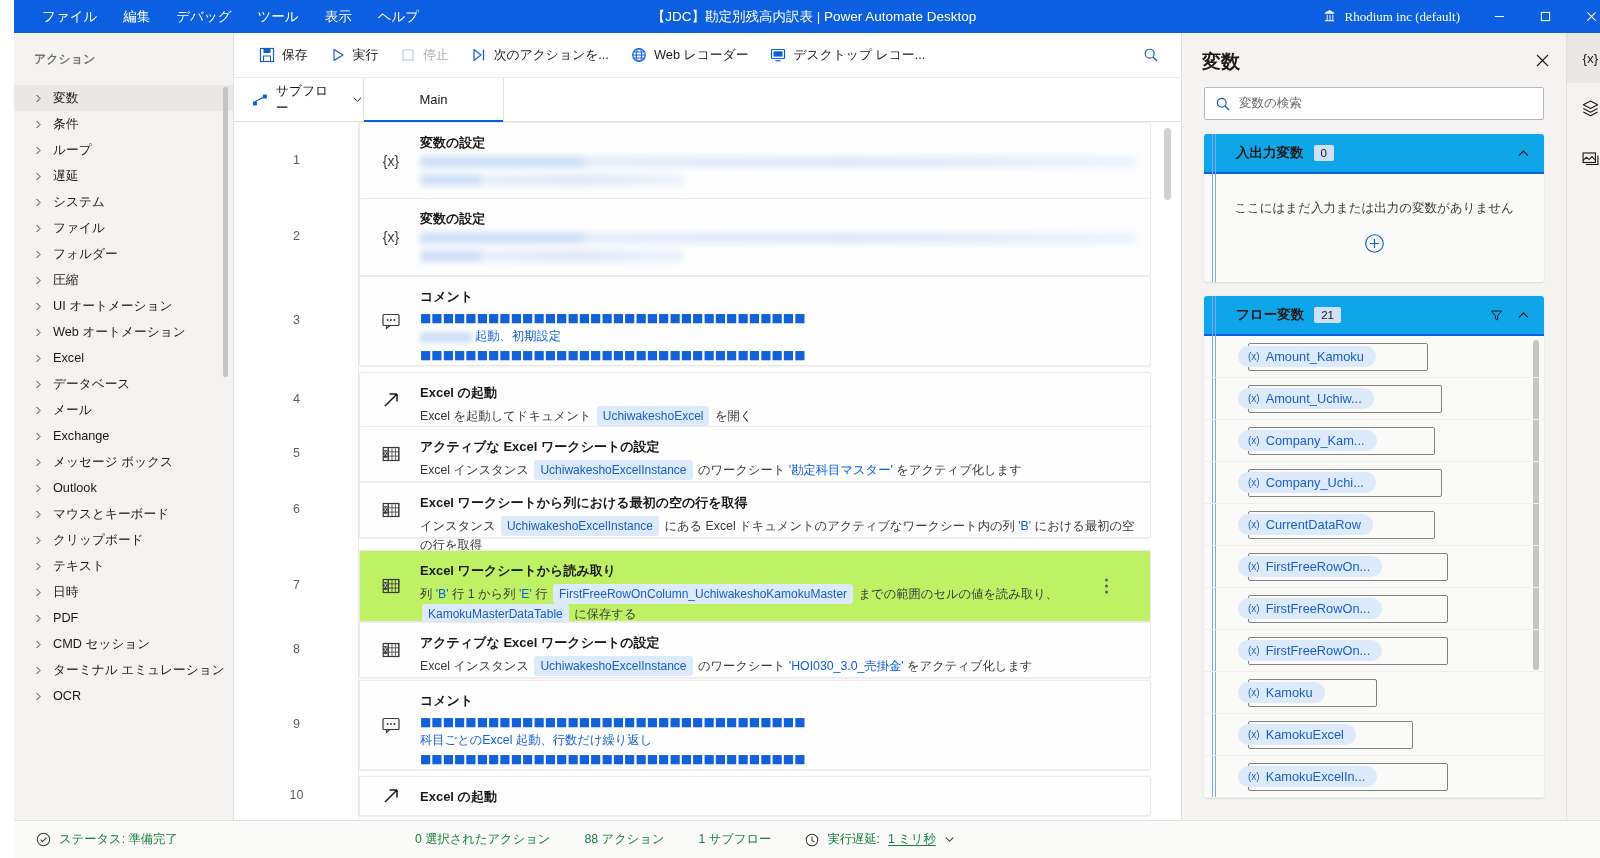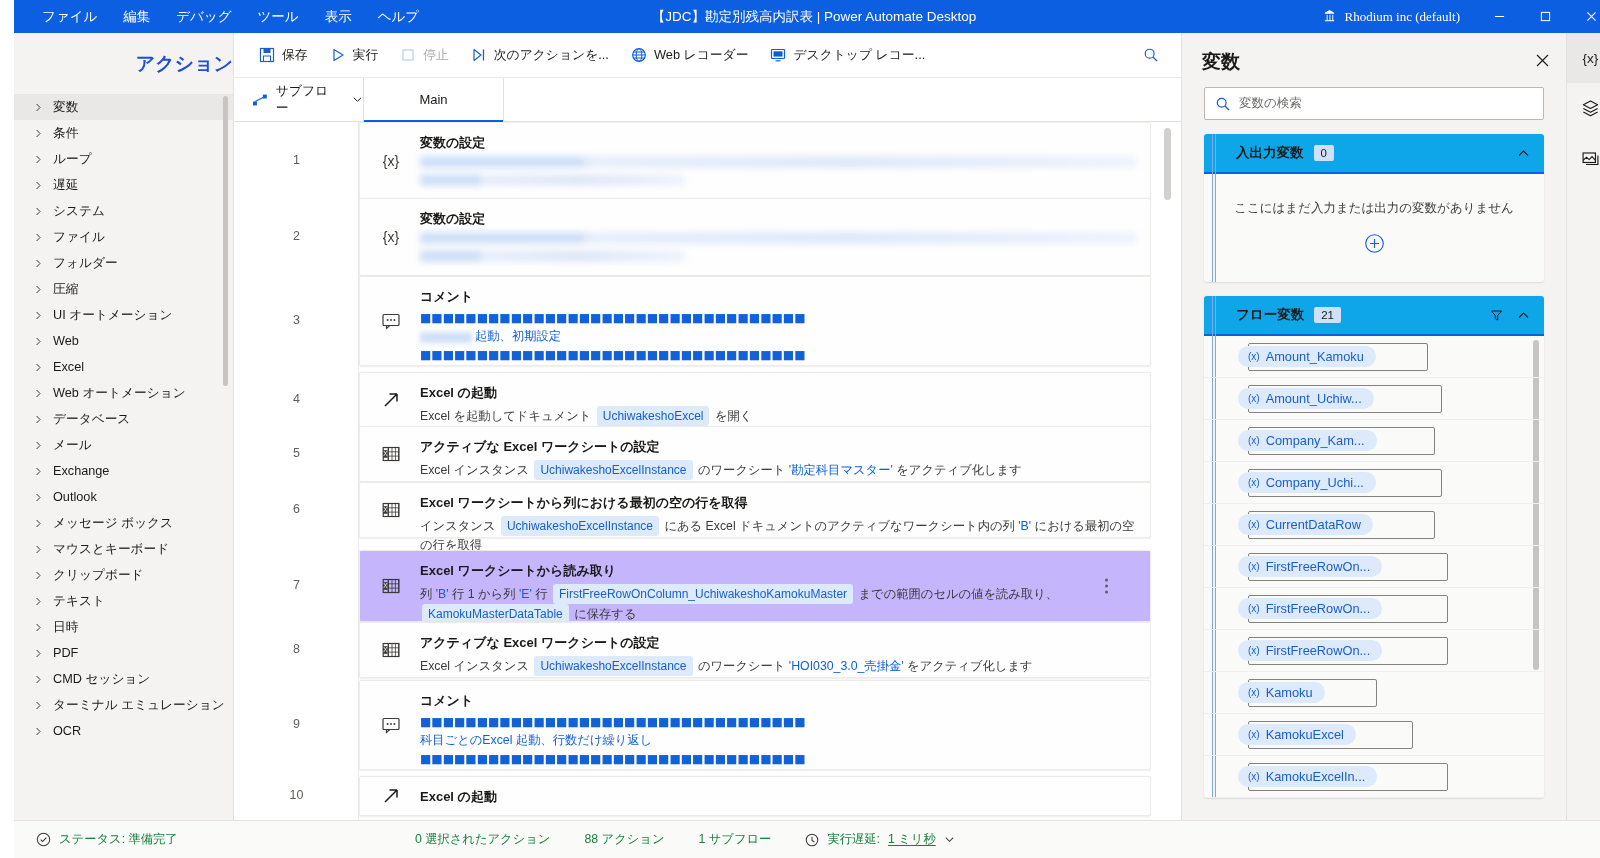--- a/index.html
+++ b/index.html
@@ -28,21 +28,21 @@
   .wbtn svg { width: 11px; height: 11px; }
 
   
   .body { flex: 1; display: flex; min-height: 0; }
 
   
   .actions-panel {
     width: 220px; flex: 0 0 220px; background: #f4f3f2;
     border-right: 1px solid #e2e1df; display: flex; flex-direction: column; min-height: 0;
   }
-  .actions-title { font-size: 19px; font-weight: 600; color: #1d4ed8; padding: 18px 0 14px 20px; text-align: right; }
+  .actions-title { font-size: 12px; font-weight: 600; color: #737373; padding: 18px 0 14px 20px; }
   .search-wrap { padding: 0 16px 12px 18px; }
   .search-box {
     height: 32px; background: #fff; border: 1px solid #b9b8b6; border-radius: 2px;
     display: flex; align-items: center; padding: 0 8px; gap: 7px;
   }
   .search-box svg { width: 15px; height: 15px; flex: 0 0 15px; }
   .search-box .ph { font-size: 12.5px; color: #6b6a68; }
   .actions-list { flex: 1; overflow: hidden; position: relative; padding-top: 3px; }
   .act-item {
     height: 26px; display: flex; align-items: center; gap: 10px;
@@ -93,21 +93,21 @@
   .flow-list { flex: 1; position: relative; min-width: 0; padding-right: 30px; }
   .flow-scroll { position: absolute; right: 10px; top: 6px; width: 7px; height: 72px; background: #d2d0ce; border-radius: 4px; }
 
   .row { position: absolute; left: 0; right: 30px; display: flex; }
   .rownum { position: absolute; width: 125px; text-align: center; font-size: 12.5px; color: #605e5c; }
   .card {
     background: #fefefe; border: 1px solid #eeecea; border-radius: 2px;
     display: flex; width: 100%; padding: 11px 14px 11px 18px; gap: 16px;
     box-shadow: 0 0.6px 1.4px rgba(0,0,0,0.07);
   }
-  .card.sel { background: #c4b5fd; }
+  .card.sel { background: #bef264; }
   .card-icon { width: 26px; flex: 0 0 26px; display: flex; align-items: center; justify-content: center; }
   .card-icon svg { width: 20px; height: 20px; }
   .card-icon .xg { font-size: 14px; color: #3b3a39; font-family: "Liberation Sans", sans-serif; }
   .card-body { flex: 1; min-width: 0; }
   .card-title { font-size: 13px; font-weight: 600; color: #1b1a19; margin-bottom: 4px; }
   .card-desc { font-size: 12.3px; color: #3b3a39; line-height: 1.5; }
   .chip {
     display: inline-block; background: #dceafc; color: #1a5fc8; border-radius: 3px;
     padding: 1px 6px; font-size: 12px; margin: 0 2px;
   }
@@ -317,44 +317,36 @@
               </svg>
             </span>
             <span>UI オートメーション</span>
           </div>
           <div class="act-item">
             <span class="chev">
               <svg viewBox="0 0 9 9">
                 <path d="M2.6 1l3.4 3.5L2.6 8" fill="none" stroke="#3b3a39" stroke-width="1"></path>
               </svg>
             </span>
-            <span>Web</span>
+            <span>Web オートメーション</span>
           </div>
           <div class="act-item">
             <span class="chev">
               <svg viewBox="0 0 9 9">
                 <path d="M2.6 1l3.4 3.5L2.6 8" fill="none" stroke="#3b3a39" stroke-width="1"></path>
               </svg>
             </span>
             <span>Excel</span>
           </div>
           <div class="act-item">
             <span class="chev">
               <svg viewBox="0 0 9 9">
                 <path d="M2.6 1l3.4 3.5L2.6 8" fill="none" stroke="#3b3a39" stroke-width="1"></path>
               </svg>
             </span>
-            <span>Web オートメーション</span>
-          </div>
-          <div class="act-item">
-            <span class="chev">
-              <svg viewBox="0 0 9 9">
-                <path d="M2.6 1l3.4 3.5L2.6 8" fill="none" stroke="#3b3a39" stroke-width="1"></path>
-              </svg>
-            </span>
             <span>データベース</span>
           </div>
           <div class="act-item">
             <span class="chev">
               <svg viewBox="0 0 9 9">
                 <path d="M2.6 1l3.4 3.5L2.6 8" fill="none" stroke="#3b3a39" stroke-width="1"></path>
               </svg>
             </span>
             <span>メール</span>
           </div>
@@ -365,29 +357,29 @@
               </svg>
             </span>
             <span>Exchange</span>
           </div>
           <div class="act-item">
             <span class="chev">
               <svg viewBox="0 0 9 9">
                 <path d="M2.6 1l3.4 3.5L2.6 8" fill="none" stroke="#3b3a39" stroke-width="1"></path>
               </svg>
             </span>
+            <span>メッセージ ボックス</span>
+          </div>
+          <div class="act-item">
+            <span class="chev">
+              <svg viewBox="0 0 9 9">
+                <path d="M2.6 1l3.4 3.5L2.6 8" fill="none" stroke="#3b3a39" stroke-width="1"></path>
+              </svg>
+            </span>
             <span>Outlook</span>
-          </div>
-          <div class="act-item">
-            <span class="chev">
-              <svg viewBox="0 0 9 9">
-                <path d="M2.6 1l3.4 3.5L2.6 8" fill="none" stroke="#3b3a39" stroke-width="1"></path>
-              </svg>
-            </span>
-            <span>メッセージ ボックス</span>
           </div>
           <div class="act-item">
             <span class="chev">
               <svg viewBox="0 0 9 9">
                 <path d="M2.6 1l3.4 3.5L2.6 8" fill="none" stroke="#3b3a39" stroke-width="1"></path>
               </svg>
             </span>
             <span>マウスとキーボード</span>
           </div>
           <div class="act-item">

